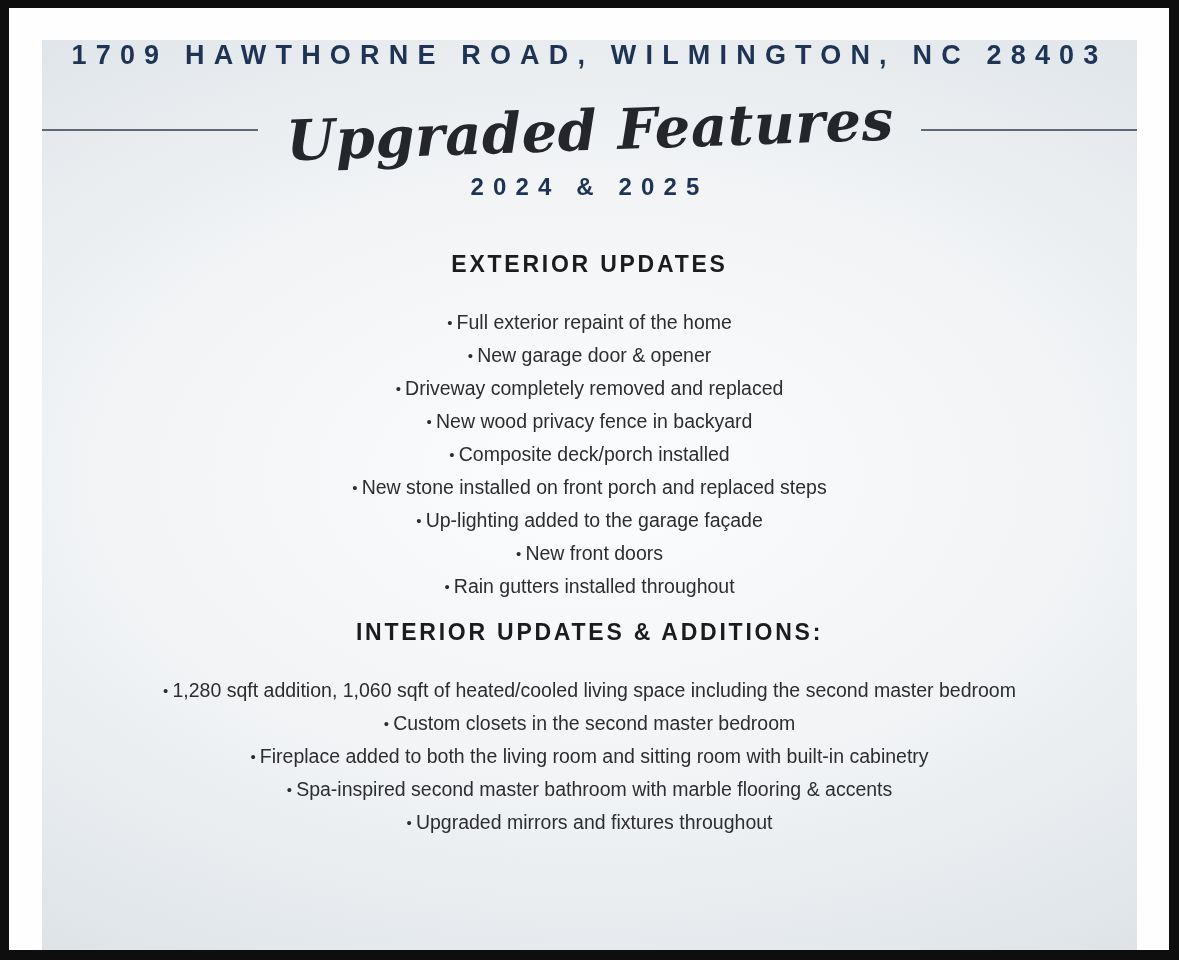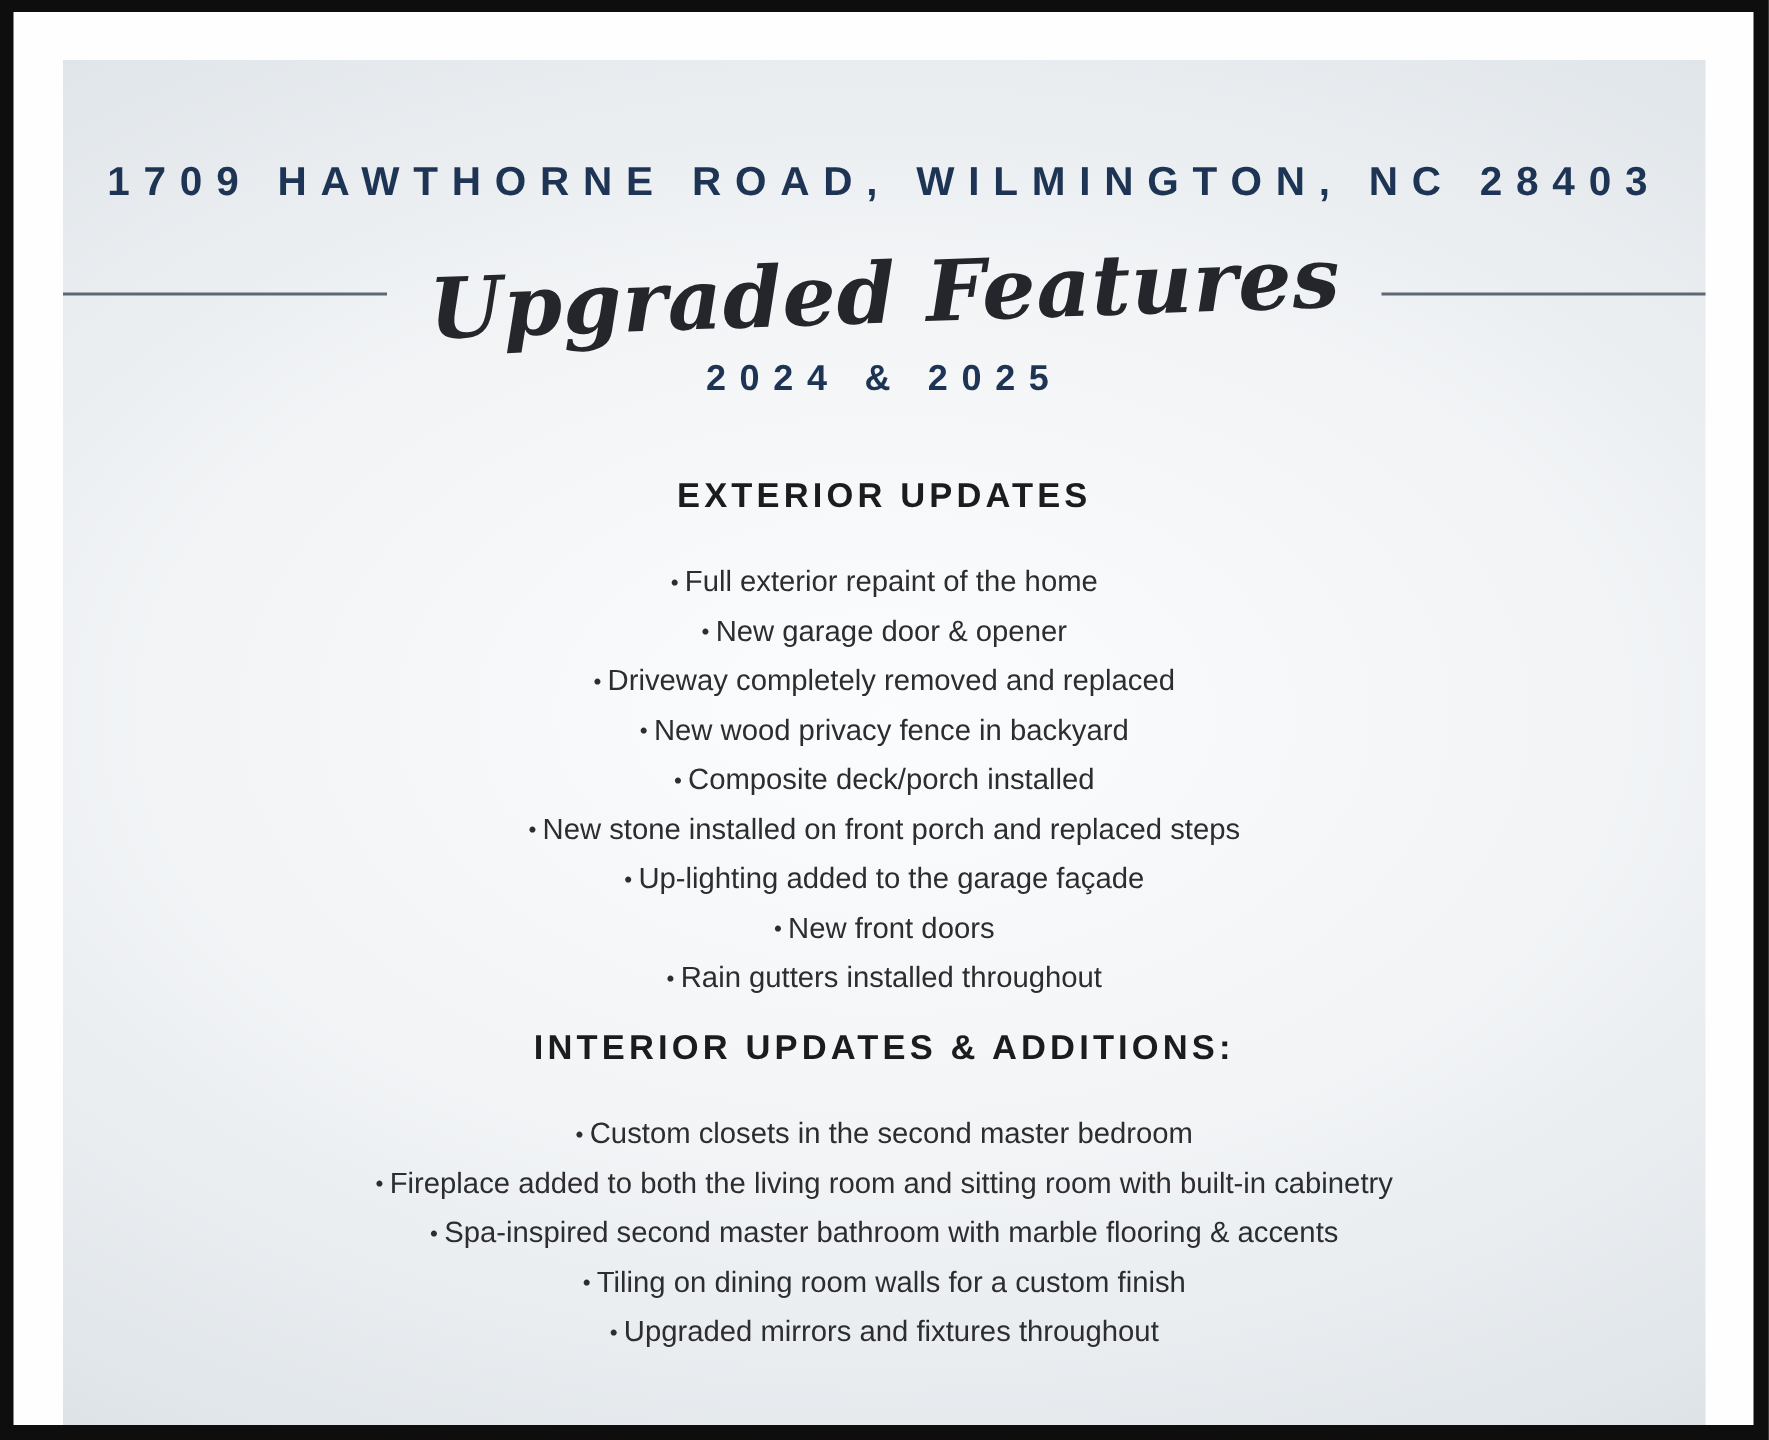--- a/index.html
+++ b/index.html
@@ -36,21 +36,20 @@
       radial-gradient(ellipse 115% 85% at 50% 48%,
         #fbfcfd 0%,
         #f2f4f6 38%,
         #e2e7eb 68%,
         #d0d8de 92%,
         #c7d0d7 100%);
     text-align: center;
     overflow: hidden;
   }
   .address {
-    margin-top: 66px;
     font-size: 27px;
     font-weight: bold;
     letter-spacing: 0.34em;
     color: var(--navy, #1e3454);
     white-space: nowrap;
   }
   .script-row {
     margin-top: 16px;
     height: 86px;
     display: flex;
@@ -136,22 +135,22 @@
           <li class="bullet-item"><span class="bullet">• </span><span>Composite deck/porch installed</span></li>
           <li class="bullet-item"><span class="bullet">• </span><span>New stone installed on front porch and replaced steps</span></li>
           <li class="bullet-item"><span class="bullet">• </span><span>Up-lighting added to the garage façade</span></li>
           <li class="bullet-item"><span class="bullet">• </span><span>New front doors</span></li>
           <li class="bullet-item"><span class="bullet">• </span><span>Rain gutters installed throughout</span></li>
         </ul>
 
       <div class="section-heading interior">INTERIOR UPDATES &amp; ADDITIONS:</div>
 
       <ul class="bullet-list">
+          <li class="bullet-item"><span class="bullet">• </span><span>1,280 sqft addition, 1,060 sqft of heated/cooled living space including the second master bedroom</span></li>
           <li class="bullet-item"><span class="bullet">• </span><span>Custom closets in the second master bedroom</span></li>
           <li class="bullet-item"><span class="bullet">• </span><span>Fireplace added to both the living room and sitting room with built-in cabinetry</span></li>
           <li class="bullet-item"><span class="bullet">• </span><span>Spa-inspired second master bathroom with marble flooring &amp; accents</span></li>
-          <li class="bullet-item"><span class="bullet">• </span><span>Tiling on dining room walls for a custom finish</span></li>
           <li class="bullet-item"><span class="bullet">• </span><span>Upgraded mirrors and fixtures throughout</span></li>
         </ul>
 
     </div>
   </div>
 </div>
 
 </body></html>

